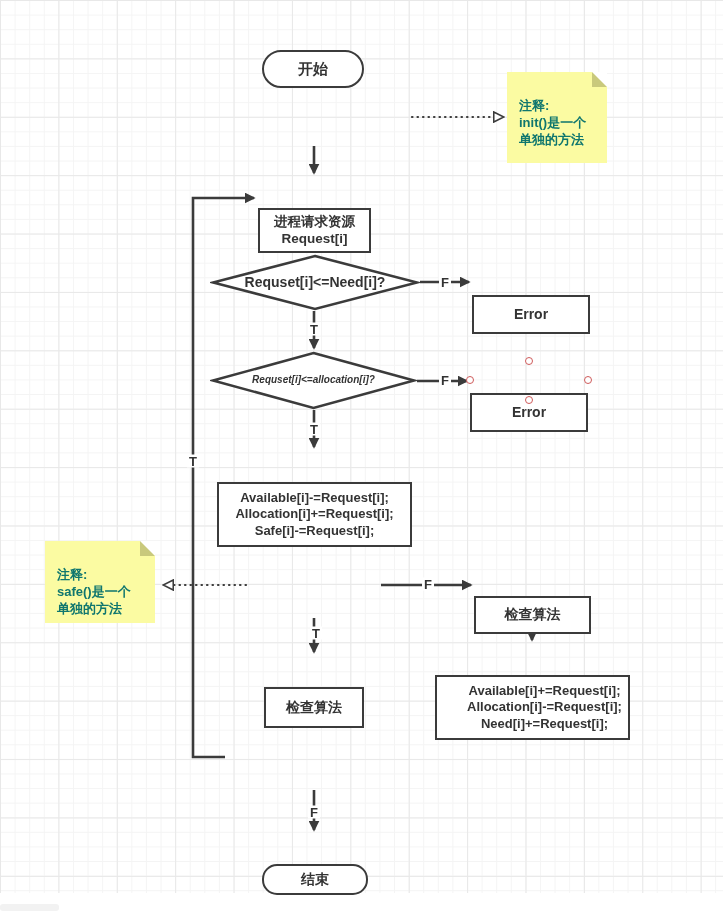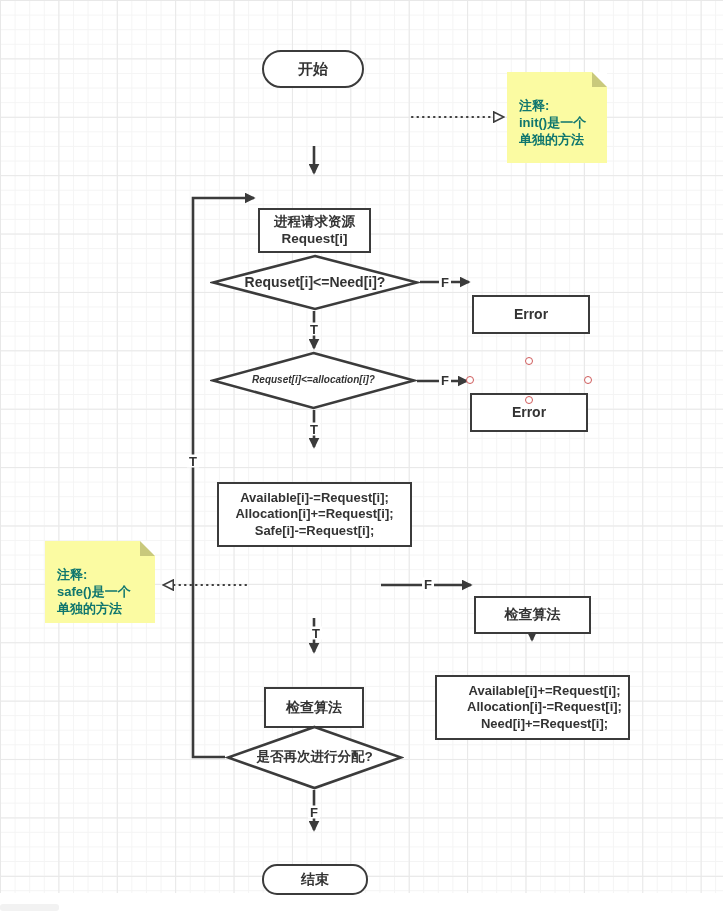--- a/index.html
+++ b/index.html
@@ -147,26 +147,20 @@
     </div>
 
     <div class="dnode" style="left:210px;top:351px;width:207px;height:59px;">
       <svg width="207" height="59">
         <polygon points="103.5,2 204,29.5 103.5,57 3,29.5" fill="#ffffff" stroke="#3b3b3b" stroke-width="2.6"></polygon>
       </svg>
       <div class="dlabel" style="font-size:10px;font-style:italic;">Requset[i]&lt;=allocation[i]?</div>
     </div>
 
 
-    <div class="dnode" style="left:225px;top:725px;width:179px;height:65px;">
-      <svg width="179" height="65">
-        <polygon points="89.5,2 176,32.5 89.5,63 3,32.5" fill="#ffffff" stroke="#3b3b3b" stroke-width="2.6"></polygon>
-      </svg>
-      <div class="dlabel" style="font-size:13.5px;">是否再次进行分配?</div>
-    </div>
 
     <div class="note" style="left:507px;top:72px;width:100px;height:91px;">
       <span class="pre">注释:
 init()是一个
 单独的方法</span>
     </div>
 
     <div class="note" style="left:45px;top:541px;width:110px;height:82px;">
       <span class="pre">注释:
 safe()是一个

